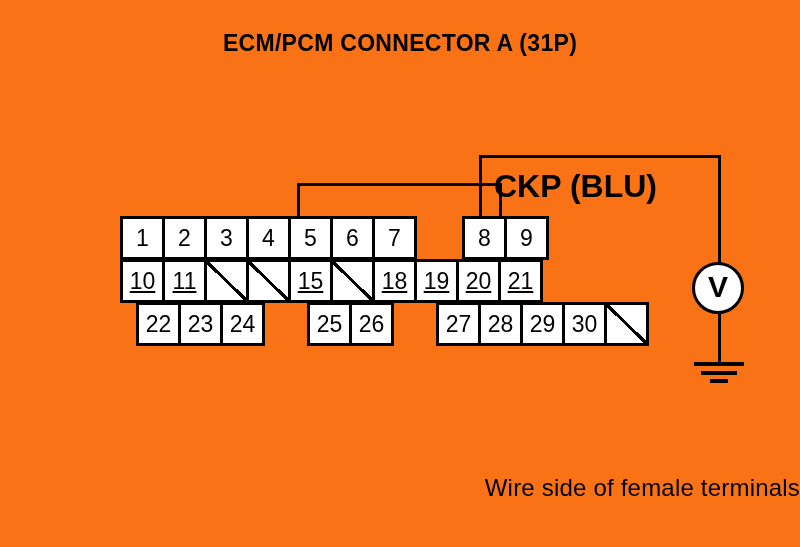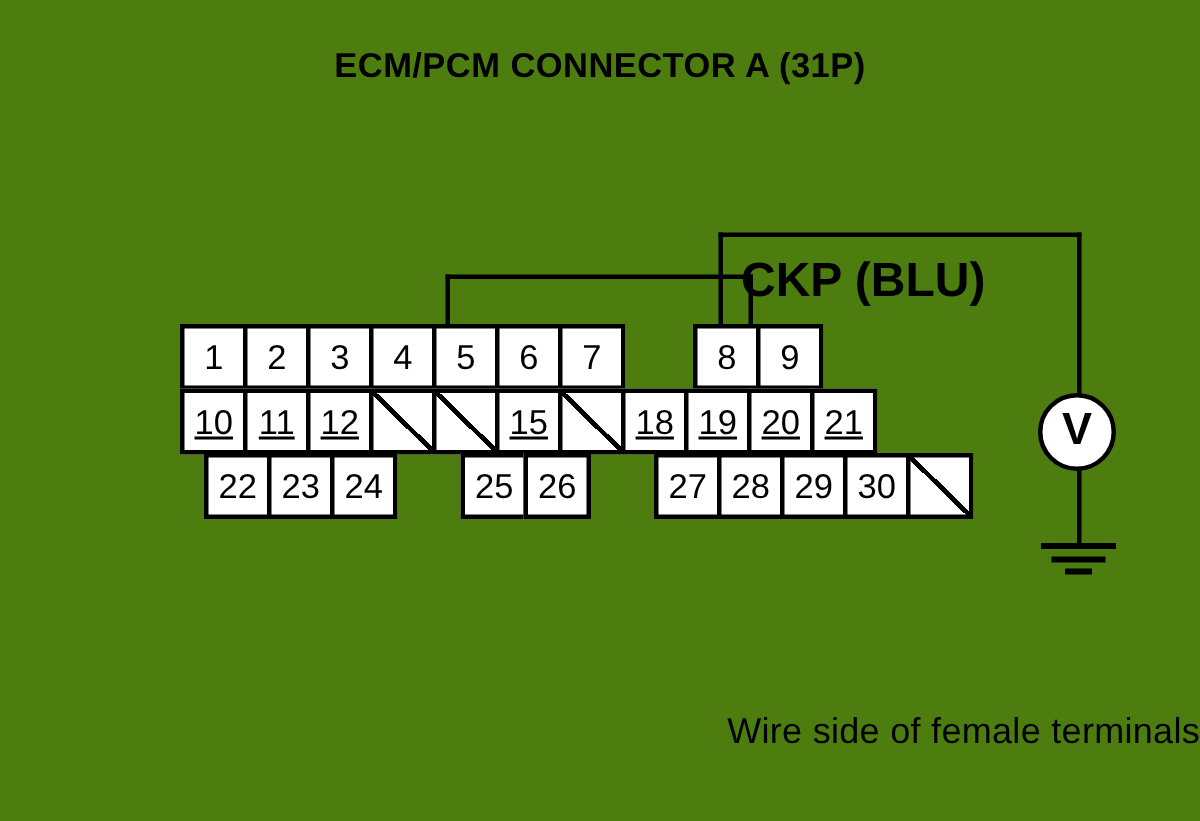--- a/index.html
+++ b/index.html
@@ -4,21 +4,21 @@
 <style>
   html, body {
     margin: 0;
     padding: 0;
     background: #ffffff;
   }
   #page {
     position: relative;
     width: 800px;
     height: 547px;
-    background: #4d7c0f;
+    background: #f97316;
     font-family: "Liberation Sans", sans-serif;
     color: #000000;
     overflow: hidden;
   }
 
   
   #title {
     position: absolute;
     left: 0;
     top: 30px;
@@ -182,21 +182,20 @@
     <div class="cell">6</div>
     <div class="cell">7</div>
     <div class="cell gap narrow"></div>
     <div class="cell">8</div>
     <div class="cell">9</div>
   </div>
 
   <div class="grid-row" id="row-mid">
     <div class="cell">10</div>
     <div class="cell">11</div>
-    <div class="cell">12</div>
     <div class="cell slash"></div>
     <div class="cell slash"></div>
     <div class="cell">15</div>
     <div class="cell slash"></div>
     <div class="cell">18</div>
     <div class="cell">19</div>
     <div class="cell">20</div>
     <div class="cell">21</div>
   </div>
 

